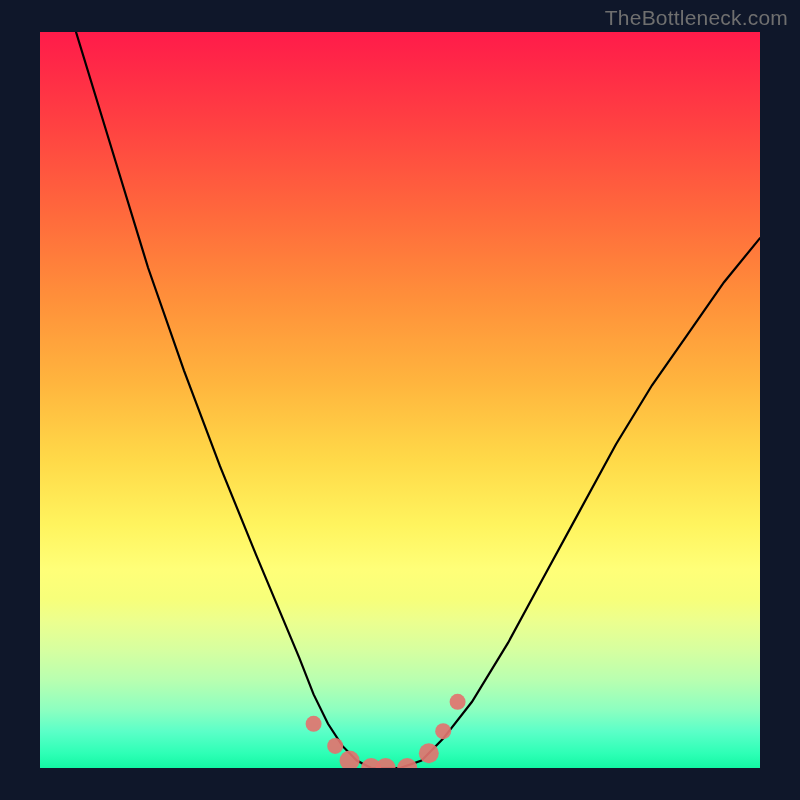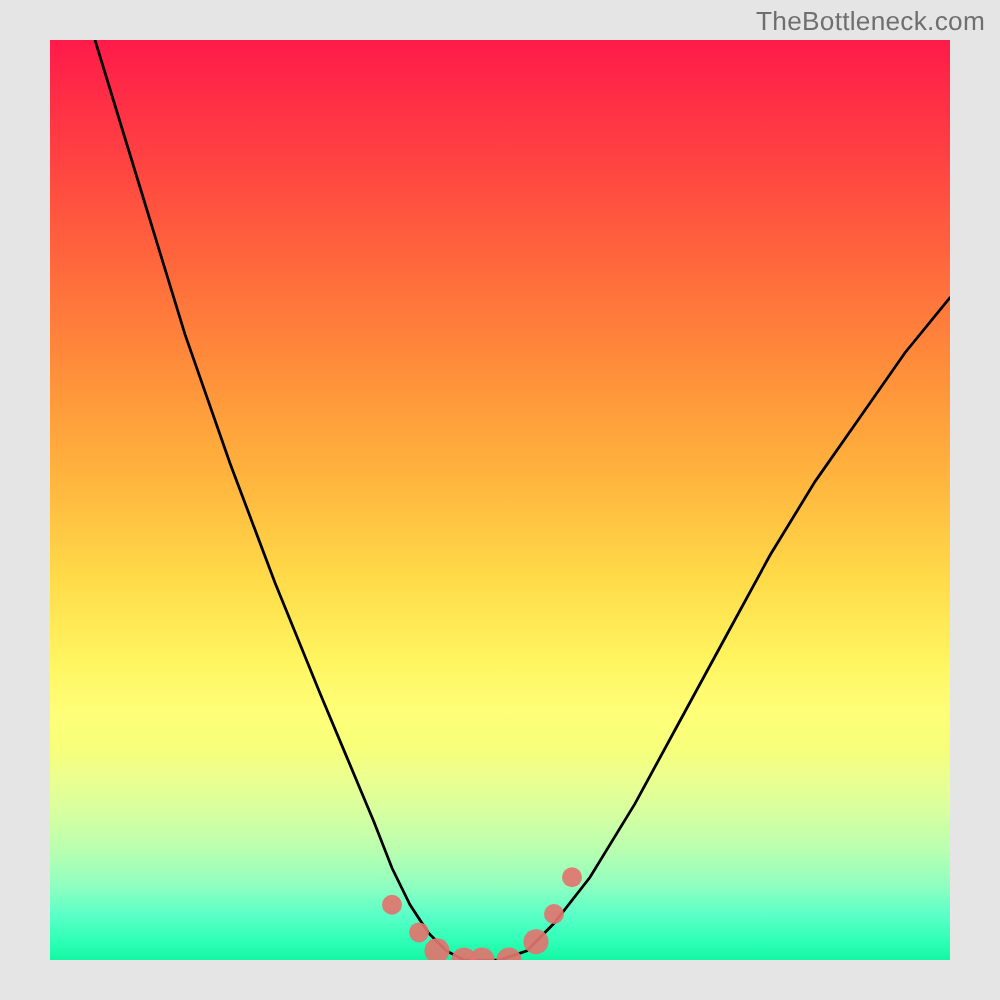--- a/index.html
+++ b/index.html
@@ -10,21 +10,21 @@
     background: #000;
     overflow: hidden;
     font-family: Arial, Helvetica, sans-serif;
   }
   .frame {
     position: absolute;
     left: 0;
     top: 0;
     width: 800px;
     height: 800px;
-    background: #e5e5e5;
+    background: #0f172a;
   }
   .plot {
     position: absolute;
     left: 40px;
     top: 32px;
     width: 720px;
     height: 736px;
     background: linear-gradient(to bottom,
       #ff1b4a 0%,
       #ff3f42 12%,

